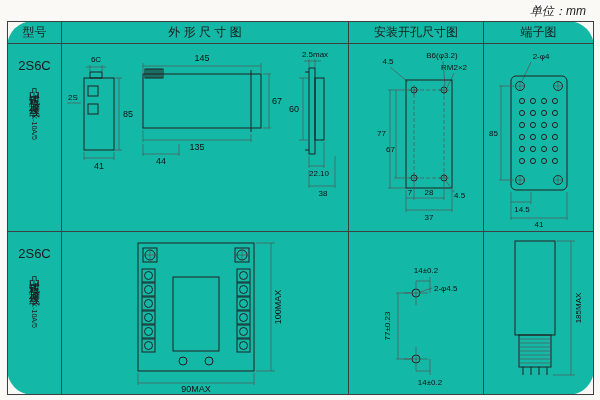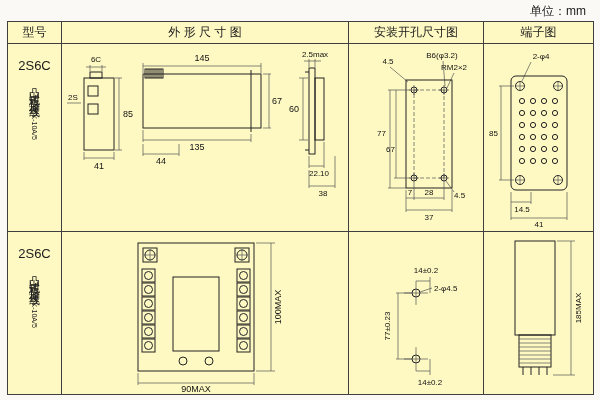--- a/index.html
+++ b/index.html
@@ -4,25 +4,25 @@
 <style>
   * { box-sizing: border-box; }
   html,body { margin:0; padding:0; }
   body {
     width:600px; height:400px;
     background:#f6f5f1;
     font-family:"Liberation Sans", sans-serif;
     color:#1a1a1a;
   }
   .sheet { position:relative; width:600px; height:400px; background:#faf9f6; }
-  .unit-label { position:absolute; top:3px; right:14px; font-size:12px; }
+  .unit-label { position:absolute; top:3px; right:14px; font-size:12px;font-style:italic; }
   table.spec {
     position:absolute; left:7px; top:21px;
     width:586px; height:373px;
-    border-collapse:collapse; table-layout:fixed; background:#fef9c3;
+    border-collapse:collapse; table-layout:fixed; background:#14b8a6;border-radius:26px;
   }
   .spec th, .spec td { border:1px solid #3f3f3f; padding:0; }
   .spec th { height:22px; font-size:12px; font-weight:normal; text-align:center; vertical-align:middle; }
   tr.r1 { height:188px; }
   tr.r2 { height:163px; }
   td.model-cell { vertical-align:top; text-align:center; padding-top:14px; }
   .model-type { font-size:13px; font-weight:normal; }
   .model-desc {
     writing-mode:vertical-lr; text-orientation:upright;
     margin:6px auto 0; font-size:11px; letter-spacing:3px; line-height:1.1;

